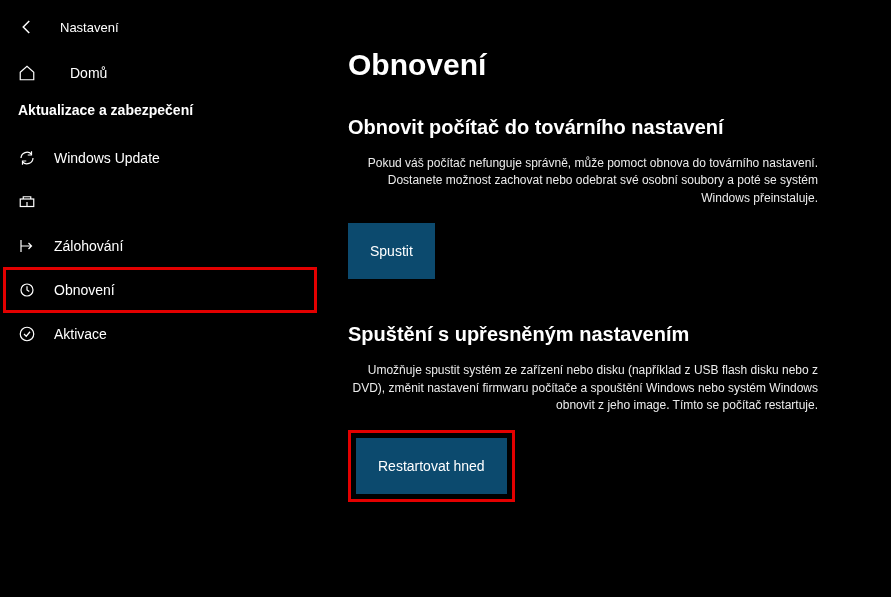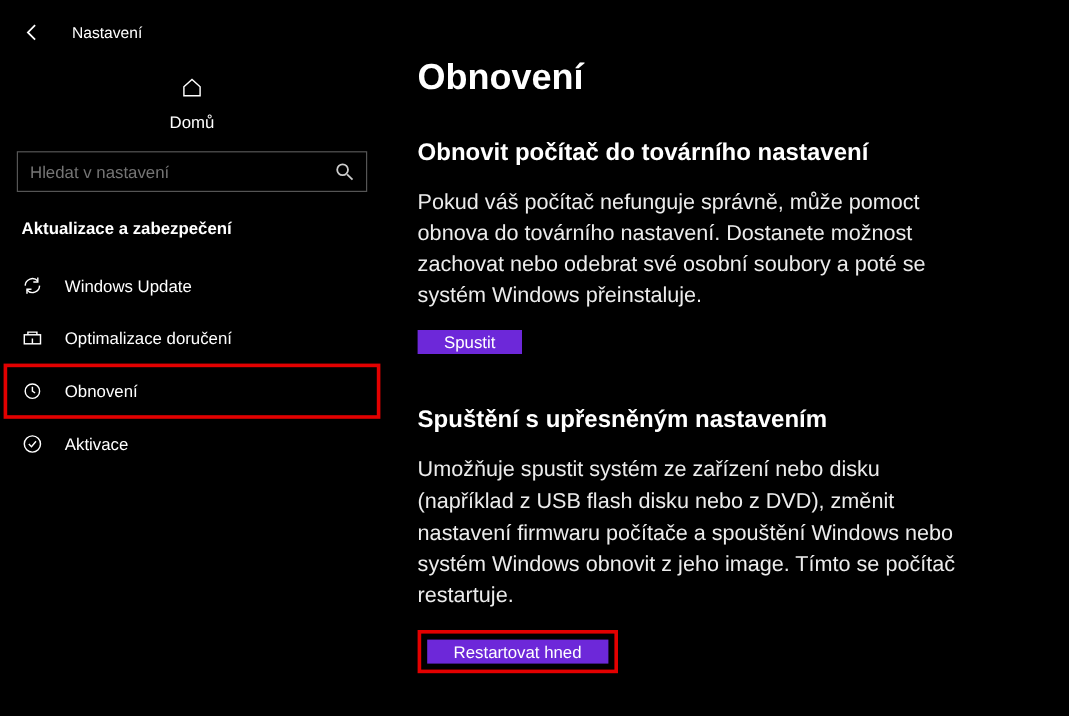--- a/index.html
+++ b/index.html
@@ -21,23 +21,22 @@
     display: flex;
     align-items: center;
     padding: 6px 18px 18px 18px;
     gap: 24px;
   }
   .back-arrow { font-size: 16px; }
   .app-title { font-size: 13px; }
   .home-row {
     display: flex;
     align-items: center;
-    gap: 12px;
+    gap: 34px;
     padding: 10px 18px 16px 18px;
-    flex-direction: column;
   }
   .home-row .icon { width: 18px; text-align: center; }
   .search-wrap { padding: 0 14px 18px 14px; }
   .search {
     width: 100%;
     height: 34px;
     background: #000;
     border: 1px solid #555;
     color: #aaa;
     padding: 0 36px 0 10px;
@@ -70,26 +69,26 @@
     outline-offset: -2px;
     margin: 0 4px;
     padding: 13px 14px;
   }
   .main {
     flex: 1;
     padding: 48px 28px 0 28px;
   }
   h1 { font-size: 30px; font-weight: 600; margin-bottom: 34px; }
   h2 { font-size: 20px; font-weight: 700; margin-bottom: 16px; }
-  .desc { font-size: 18px; line-height: 1.45; color: #ececec; max-width: 470px; margin-bottom: 16px; }
+  .desc { font-size: 12px; line-height: 1.45; color: #ececec; max-width: 470px; margin-bottom: 16px; text-align: right; }
   .btn {
-    background: #6d28d9;
+    background: #0c4a6e;
     border: none;
     color: #fff;
-    padding: 2px 22px;
+    padding: 20px 22px;
     font-size: 14px;
     cursor: pointer;
   }
   .section { margin-bottom: 44px; }
   .highlight-box {
     display: inline-block;
     padding: 5px;
     border: 3px solid #e30000;
   }
   .link { color: #4aa3df; cursor: pointer; font-size: 14px; }
@@ -110,55 +109,51 @@
 
   <div class="home-row">
     <span class="icon">
       <svg viewBox="0 0 24 24" fill="none" stroke="#fff" stroke-width="1.6">
           <path d="M3 11 L12 3 L21 11 V21 H3 Z"></path>
         </svg>
     </span>
     <span>Domů</span>
   </div>
 
-  <div class="search-wrap">
-    <div class="search-box">
-      <input class="search" placeholder="Hledat v nastavení" style="">
-      <span class="search-icon-right">
-        <svg viewBox="0 0 24 24" fill="none" stroke="#ccc" stroke-width="2">
-            <circle cx="10" cy="10" r="6"></circle>
-            <path d="M15 15 L21 21"></path>
-          </svg>
-      </span>
-    </div>
-  </div>
 
   <div class="section-label">Aktualizace a zabezpečení</div>
 
   <div class="nav-item">
     <span class="icon">
       <svg viewBox="0 0 24 24" fill="none" stroke="#fff" stroke-width="1.6">
           <path d="M4 12a8 8 0 0 1 14-5M20 12a8 8 0 0 1-14 5"></path>
           <path d="M18 3v5h-5M6 21v-5h5"></path>
         </svg>
     </span>
     <span>Windows Update</span>
   </div>
 
   <div class="nav-item">
     <span class="icon">
       <svg viewBox="0 0 24 24" fill="none" stroke="#fff" stroke-width="1.6">
           <rect x="3" y="8" width="18" height="10"></rect>
           <path d="M7 8V5h10v3M12 12v6"></path>
         </svg>
     </span>
-    <span>Optimalizace doručení</span>
   </div>
 
 
+  <div class="nav-item">
+    <span class="icon">
+      <svg viewBox="0 0 24 24" fill="none" stroke="#fff" stroke-width="1.6">
+          <path d="M4 4v16M4 12h14M14 8l4 4-4 4"></path>
+        </svg>
+    </span>
+    <span>Zálohování</span>
+  </div>
 
 
   <div class="nav-item highlight">
     <span class="icon">
       <svg viewBox="0 0 24 24" fill="none" stroke="#fff" stroke-width="1.6">
           <circle cx="12" cy="12" r="8"></circle>
           <path d="M12 7v5l3 2"></path>
         </svg>
     </span>
     <span>Obnovení</span>

